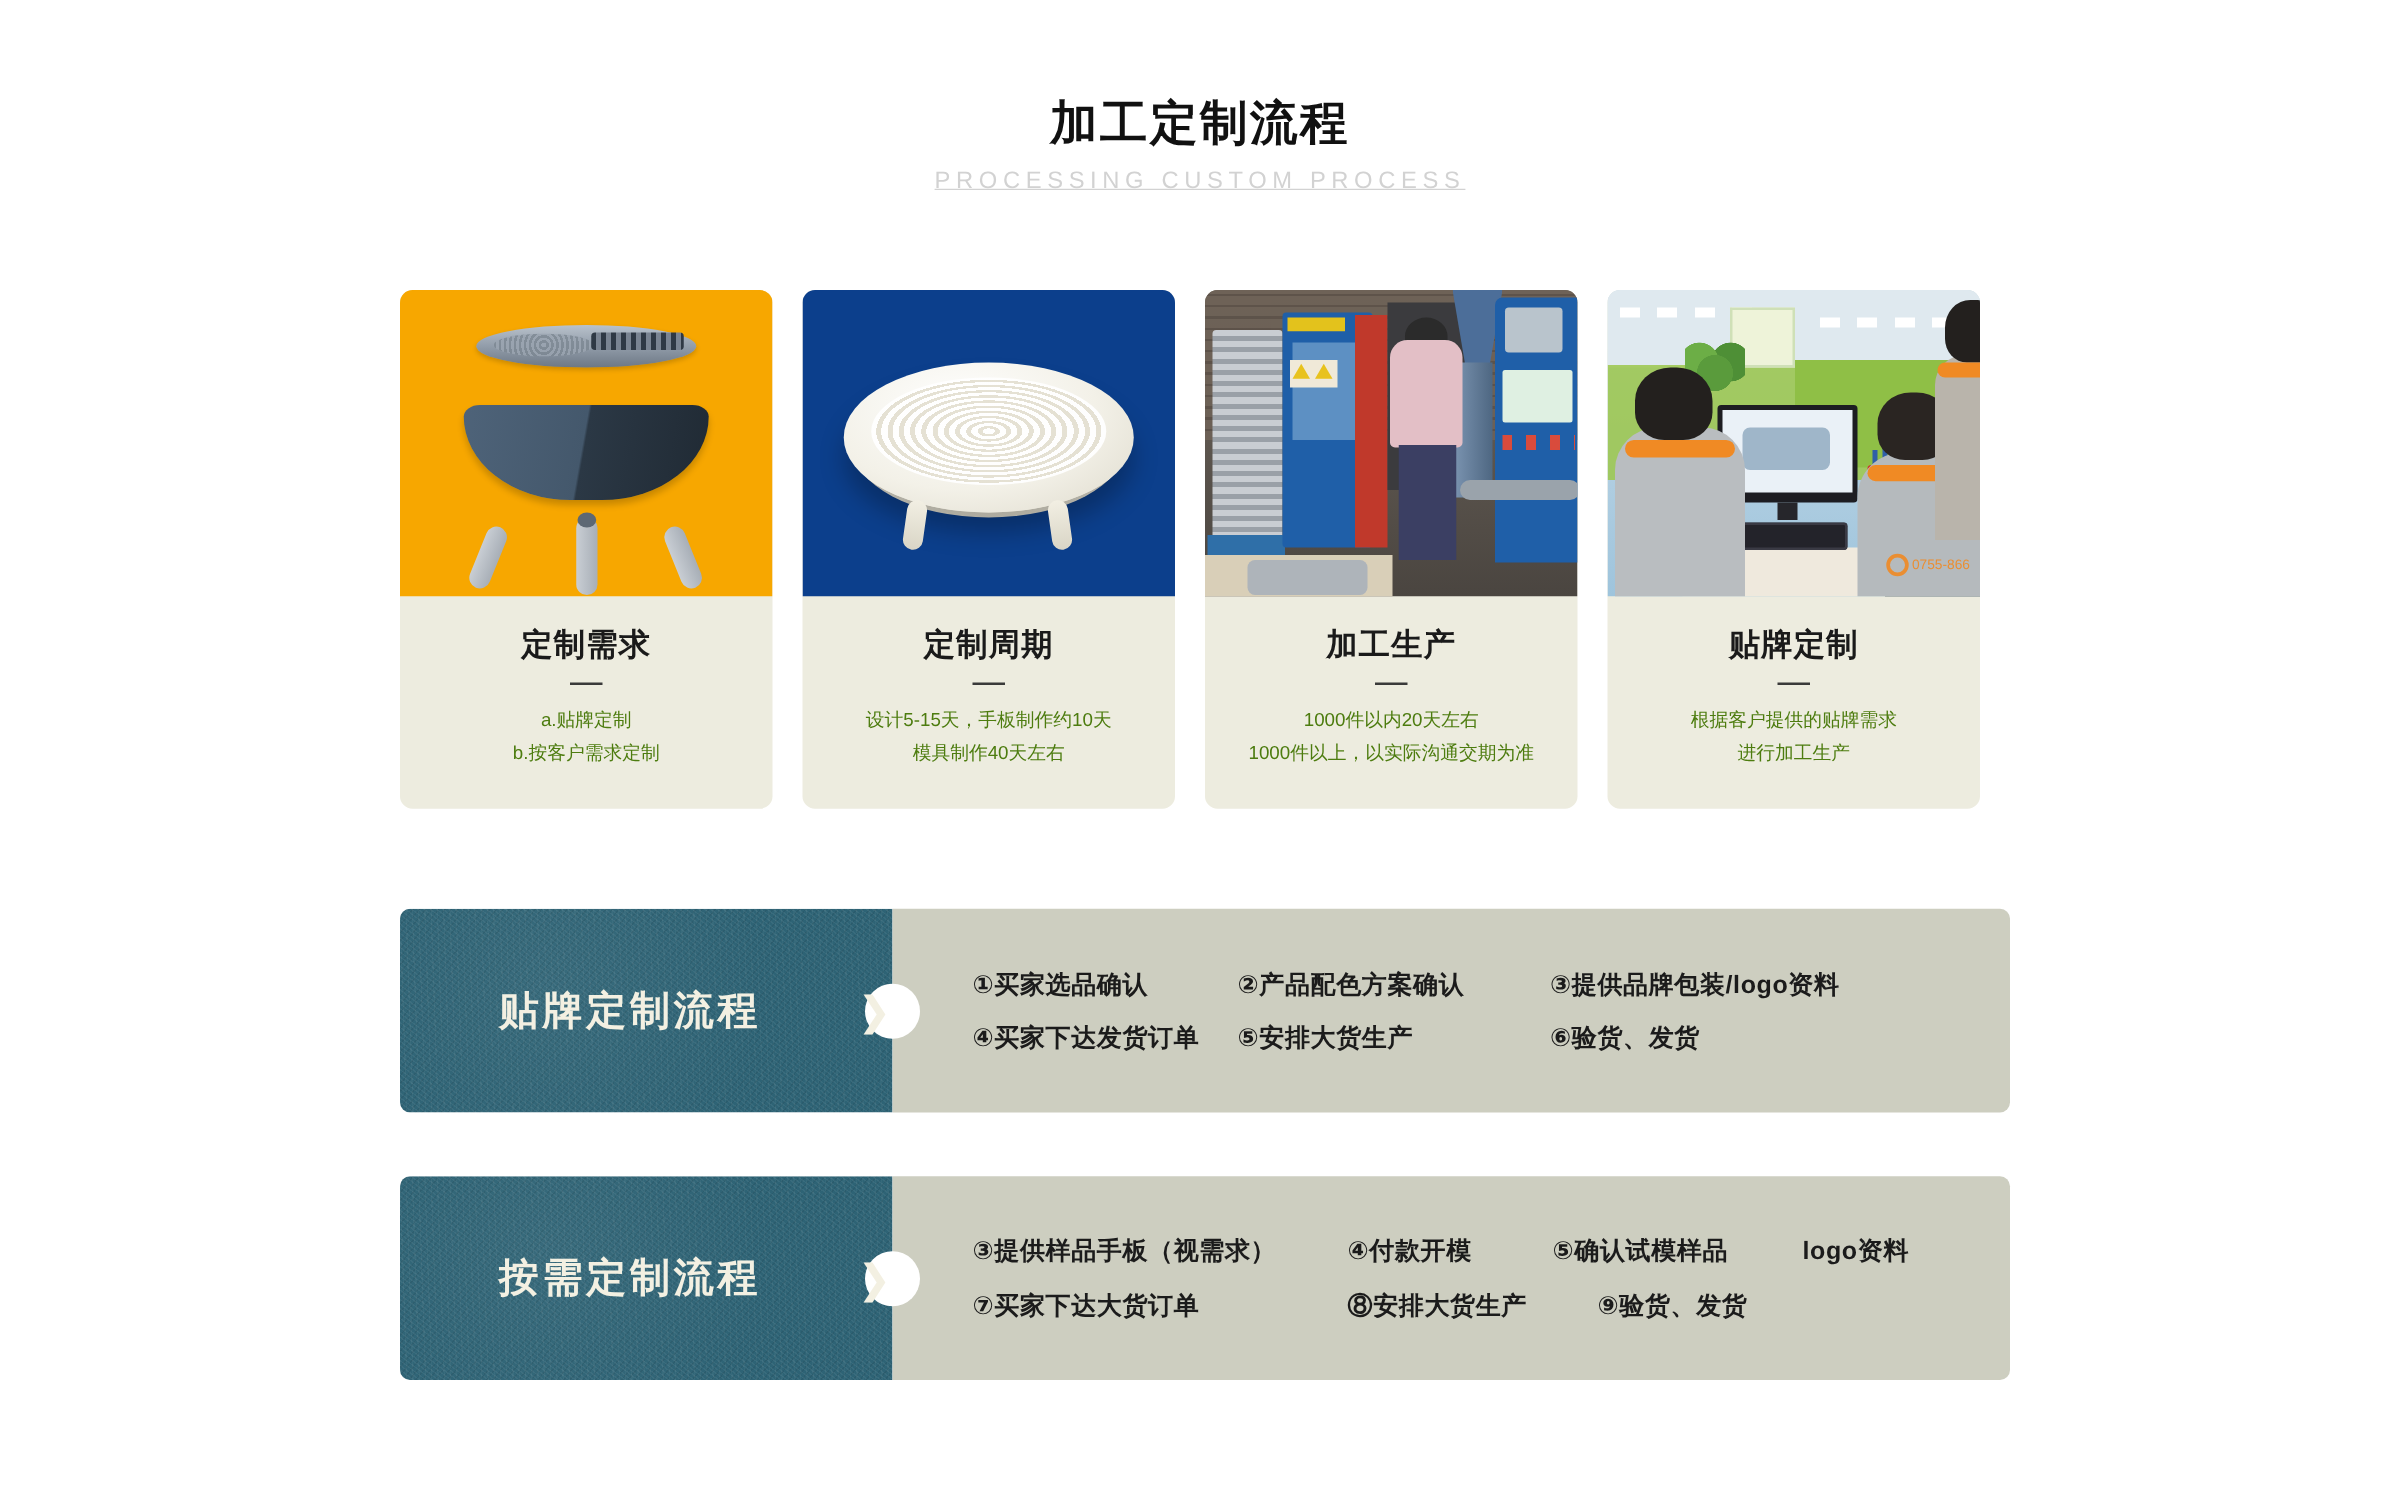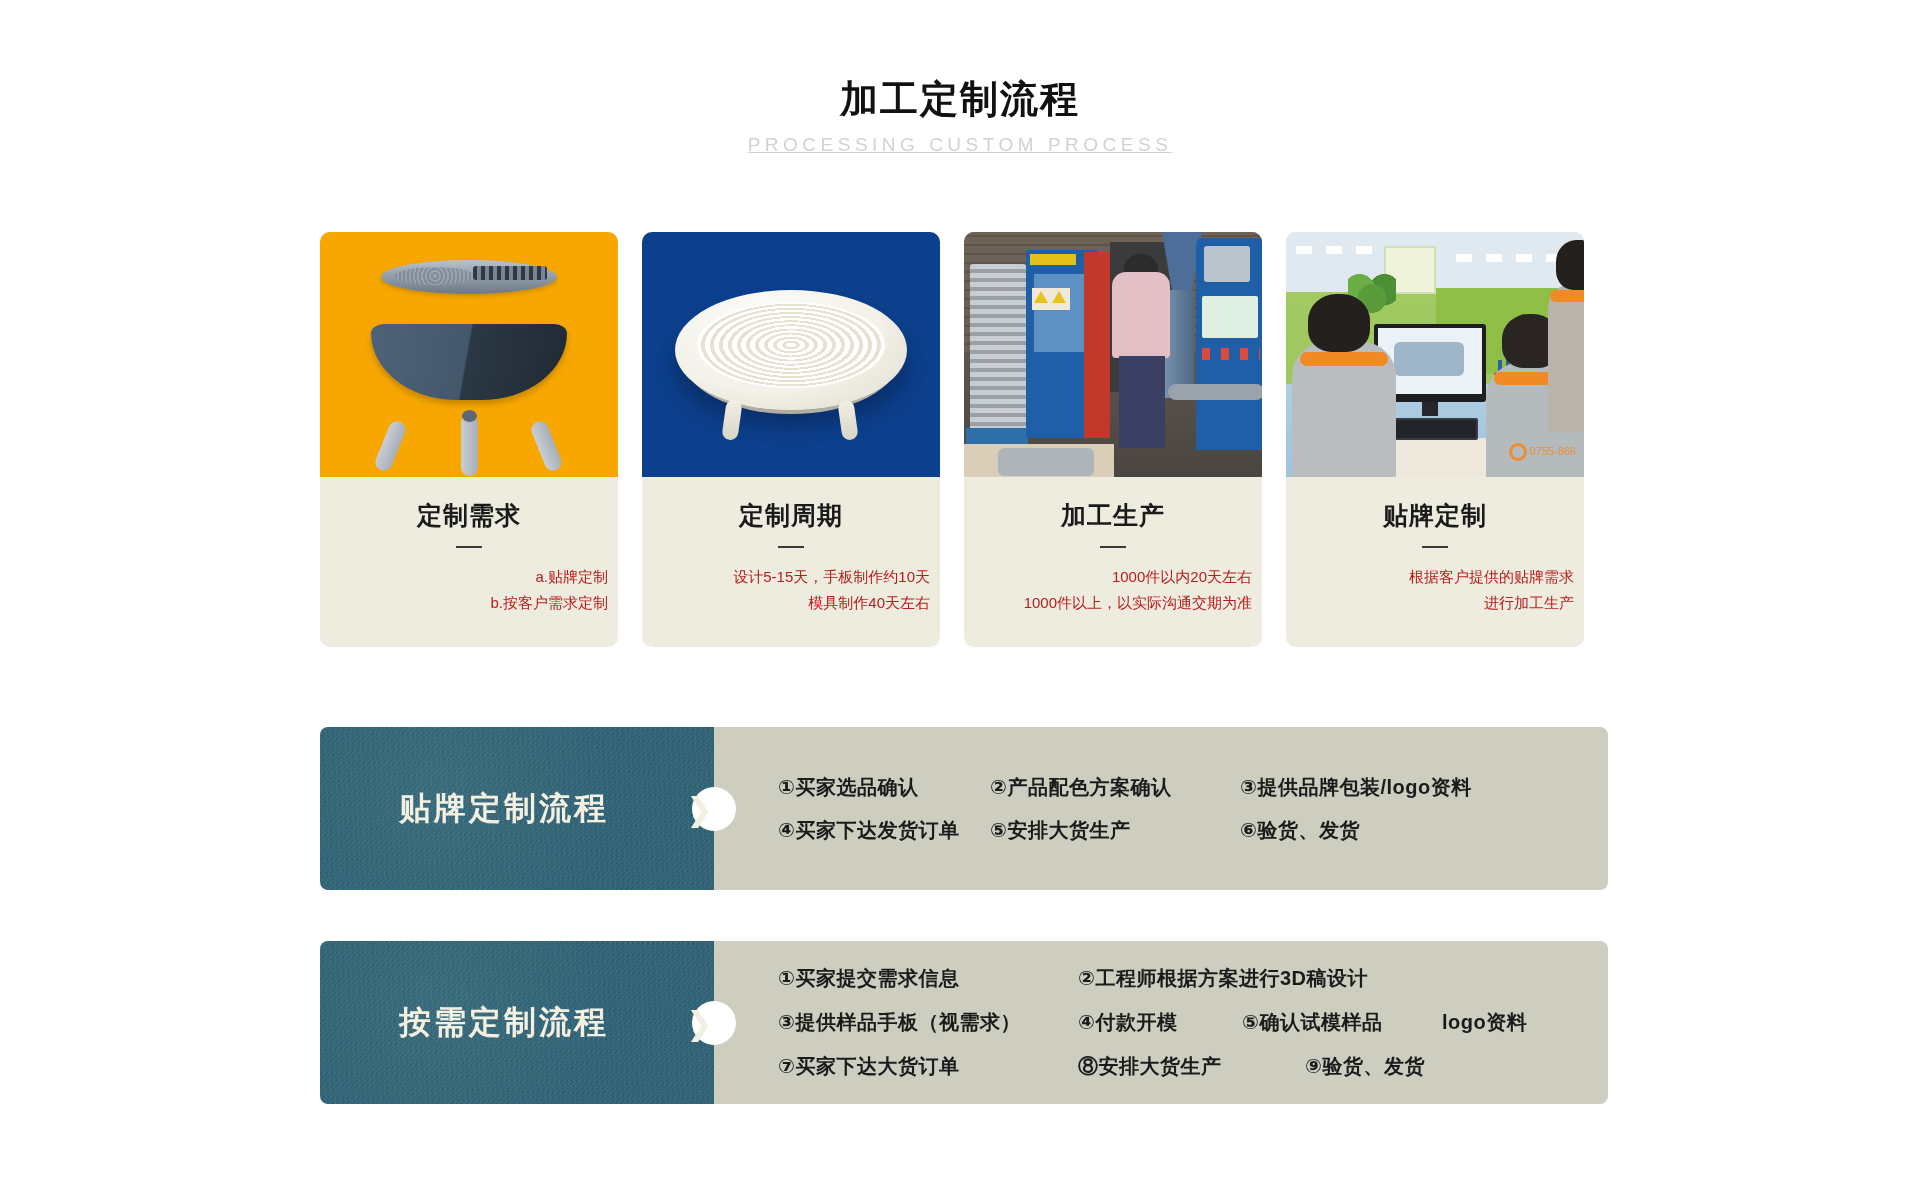--- a/index.html
+++ b/index.html
@@ -36,21 +36,21 @@
   }
   .card-body { padding: 22px 10px 30px; text-align: center; }
   .card-title {
     font-size: 25px; font-weight: bold; color: #1a1a1a; letter-spacing: 1px;
   }
   .card-rule {
     width: 26px; height: 2px; background: #3a3a3a;
     margin: 14px auto 16px;
   }
   .card-desc {
-    font-size: 15px; color: #b91c1c; line-height: 1.75; text-align: right;
+    font-size: 15px; color: #4d7c0f; line-height: 1.75;
   }
 
   
   .m1 { background: #f7a700; }
   .m1 .lid {
     position: absolute; left: 50%; top: 28px; transform: translateX(-50%) ;
     width: 176px; height: 34px; border-radius: 50%;
     background: linear-gradient(180deg, #b9c2cc 0%, #8e99a6 55%, #6d7885 100%);
     box-shadow: 0 2px 4px rgba(0,0,0,.18);
   }
@@ -230,21 +230,21 @@
   .flow.one .step.c3 { width: auto; }
 
   .flow.two .step.a1 { width: 300px; }
   .flow.two .step.a2 { width: auto; }
   .flow.two .step.b1 { width: 300px; }
   .flow.two .step.b2 { width: 164px; }
   .flow.two .step.b3 { width: 200px; }
   .flow.two .step.b4 { width: auto; }
   .flow.two .step.d1 { width: 300px; }
   .flow.two .step.d2 { width: 200px; font-family: Liberation Serif, serif; }
-  .flow.two .step.d3 { width: auto; margin-left: 27px; }
+  .flow.two .step.d3 { width: auto; }
 </style>
 </head>
 <body>
 
 <div class="page">
 
   <div class="header">
     <h1>加工定制流程</h1>
     <div class="sub">PROCESSING CUSTOM PROCESS</div>
   </div>
@@ -382,24 +382,20 @@
 
   <div class="flow two">
     <div class="flow-label">
       <span>按需定制流程</span>
       <div class="flow-arrow">
         <span>❯</span>
       </div>
     </div>
     <div class="flow-steps">
       <div class="step-row">
-        <div class="step a1">①买家提交需求信息</div>
-        <div class="step a2">②工程师根据方案进行3D稿设计</div>
-      </div>
-      <div class="step-row">
         <div class="step b1">③提供样品手板（视需求）</div>
         <div class="step b2">④付款开模</div>
         <div class="step b3">⑤确认试模样品</div>
         <div class="step b4">logo资料</div>
       </div>
       <div class="step-row">
         <div class="step d1">⑦买家下达大货订单</div>
         <div class="step d2">⑧安排大货生产</div>
         <div class="step d3">⑨验货、发货</div>
       </div>

